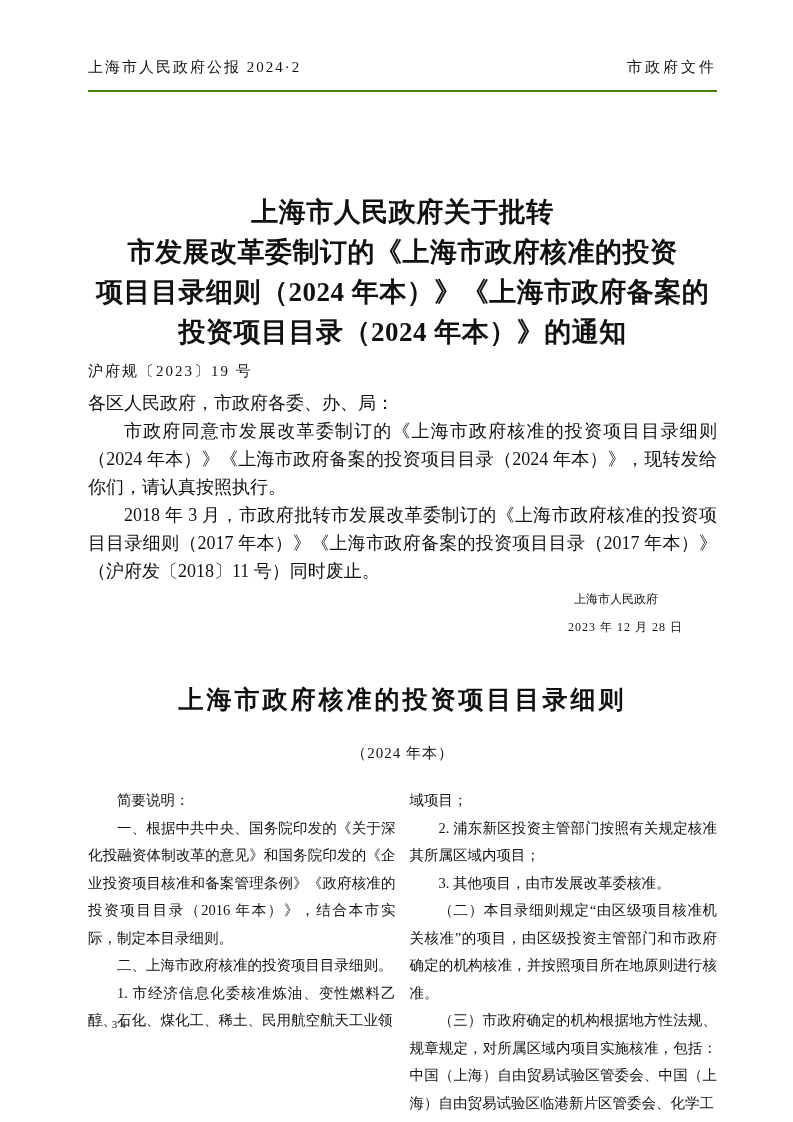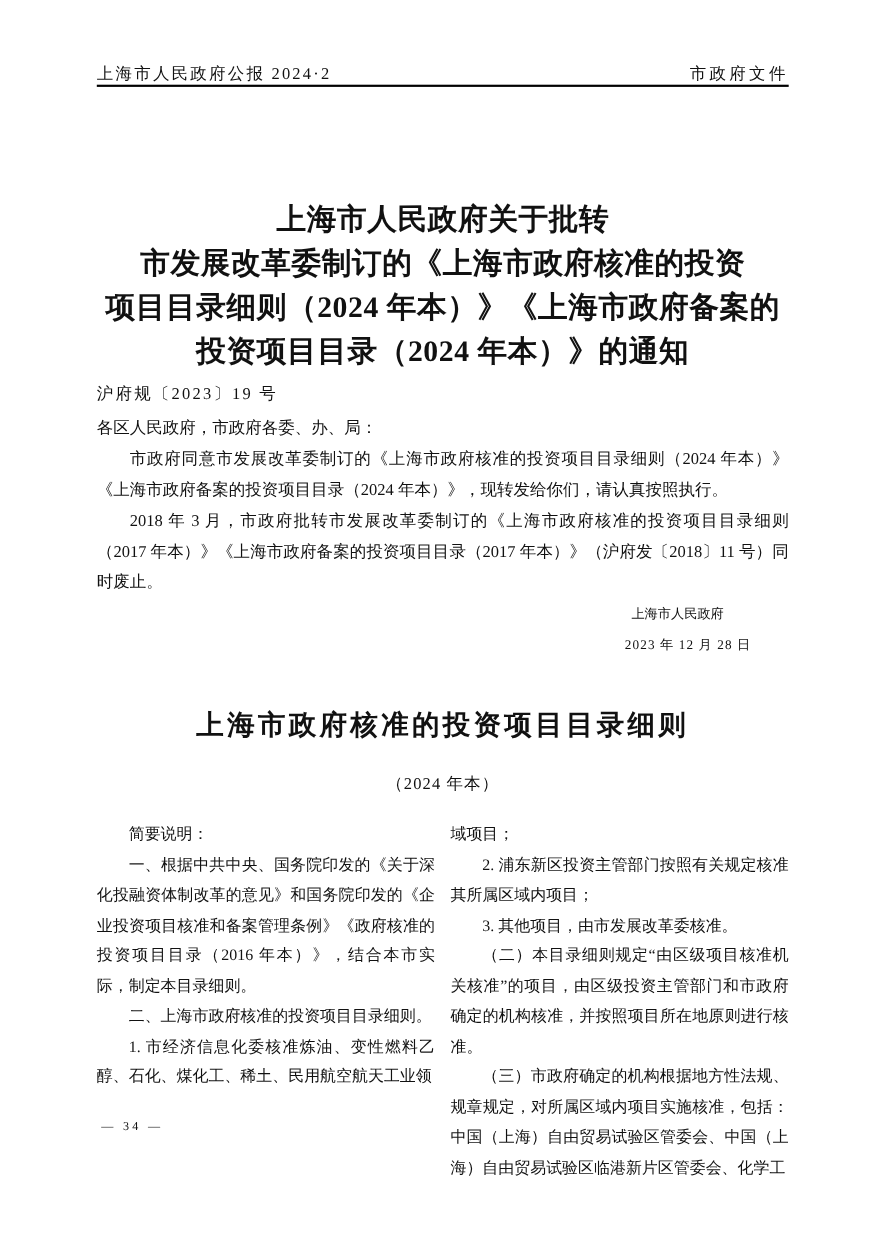--- a/index.html
+++ b/index.html
@@ -16,21 +16,22 @@
     font-family: "Liberation Serif", "DejaVu Serif", serif;
     box-sizing: border-box;
     padding: 58px 76px 0 88px;
     overflow: hidden;
   }
   .gz-header {
     display: flex;
     justify-content: space-between;
     align-items: flex-end;
     font-size: 15px;
-    border-bottom: 2px solid #000000;
+    padding-bottom: 13px;
+    border-bottom: 2px solid #4d7c0f;
   }
   .gz-header .left {
     letter-spacing: 2px;
   }
   .gz-header .right {
     letter-spacing: 3px;
   }
   .notice-title {
     margin: 100px 0 0 0;
     text-align: center;
@@ -41,21 +42,21 @@
   }
   .notice-title span { display: block; }
   .doc-number {
     margin-top: 10px;
     padding-right: 12px;
     font-size: 15px;
     letter-spacing: 2px;
   }
   .notice-body {
     margin-top: 8px;
-    font-size: 15px;
+    font-size: 18px;
     line-height: 28px;
     text-align: justify;
   }
   .notice-body p { margin: 0; }
   .notice-body p.indent { text-indent: 2em; }
   .signoff {
     text-align: right;
     font-size: 12px;
     line-height: 28px;
   }

